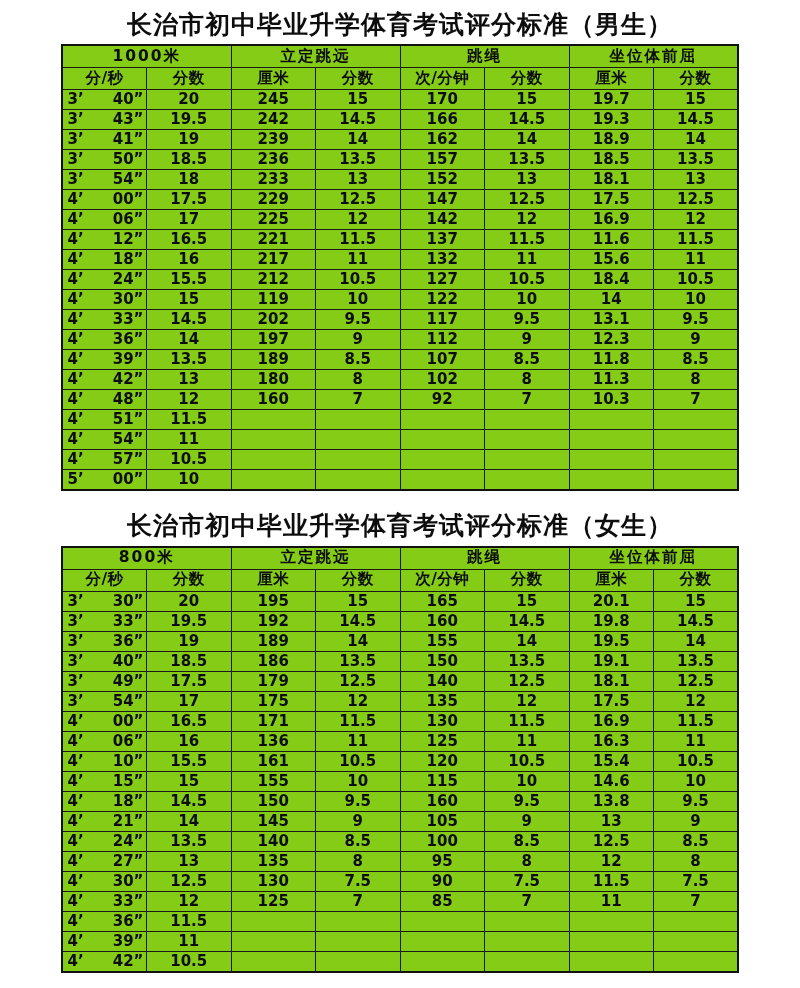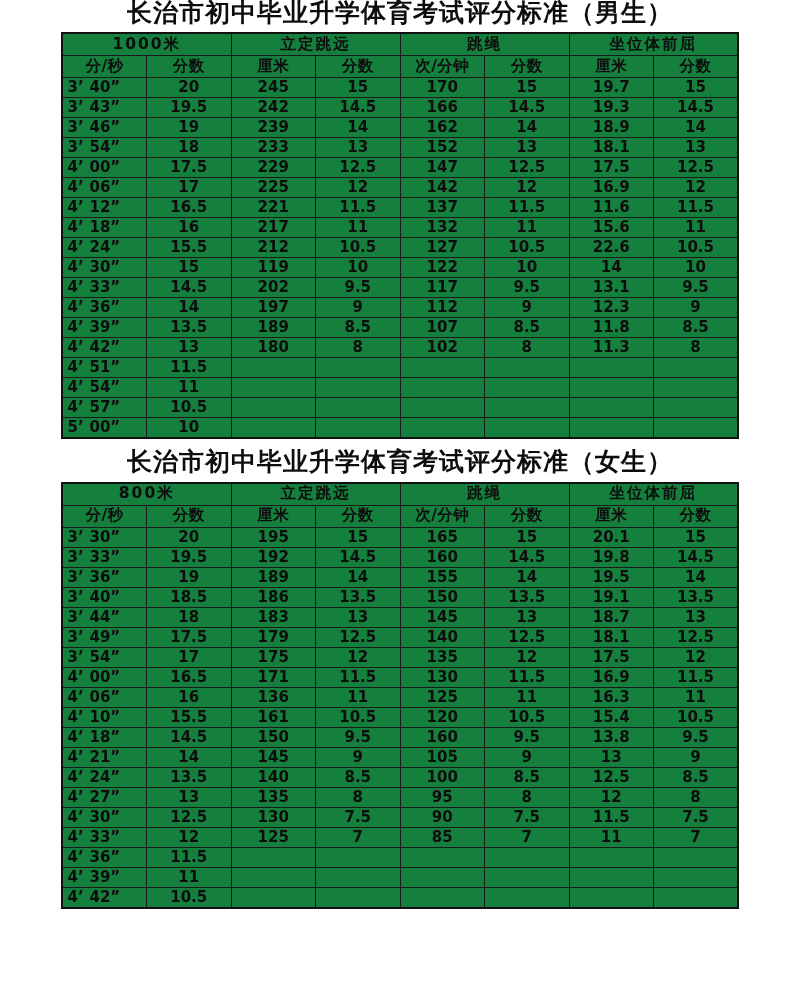--- a/index.html
+++ b/index.html
@@ -23,29 +23,29 @@
   .section {
     width: 800px;
   }
   .title {
     text-align: center;
     font-size: 25px;
     font-weight: 700;
     letter-spacing: 1px;
     color: #0d0d0d;
     line-height: 1.05;
-    padding: 0 0 6px 0;
+    padding: 12px 0 6px 0;
     white-space: nowrap;
   }
   table.grade {
     border-collapse: collapse;
     width: 676px;
     margin: 0 auto;
     table-layout: fixed;
-    background: #15803d;
+    background: #84cc16;
   }
   table.grade col { width: 84.5px; }
   table.grade th,
   table.grade td {
     border: 1.6px solid #1a1a1a;
     height: 19px;
     padding: 0;
     text-align: center;
     vertical-align: middle;
     font-size: 15px;
@@ -74,21 +74,21 @@
   }
   td.time .min {
     display: inline-block;
     padding-left: 2px;
     width: 22px;
     text-align: left;
   }
   td.time .sec {
     display: inline-block;
     width: 54px;
-    text-align: left;
+    text-align: right;
   }
   td.empty { }
   .spacer-a { height: 10px; }
 </style>
 </head>
 <body>
 
 <div class="page">
 
   <div class="section">
@@ -137,28 +137,38 @@
             <td class="time"><span class="min">3’</span><span class="sec">43”</span></td>
             <td>19.5</td>
             <td>242</td>
             <td>14.5</td>
             <td>166</td>
             <td>14.5</td>
             <td>19.3</td>
             <td>14.5</td>
           </tr>
           <tr>
-            <td class="time"><span class="min">3’</span><span class="sec">46”</span></td>
+            <td class="time"><span class="min">3’</span><span class="sec">41”</span></td>
             <td>19</td>
             <td>239</td>
             <td>14</td>
             <td>162</td>
             <td>14</td>
             <td>18.9</td>
             <td>14</td>
+          </tr>
+          <tr>
+            <td class="time"><span class="min">3’</span><span class="sec">50”</span></td>
+            <td>18.5</td>
+            <td>236</td>
+            <td>13.5</td>
+            <td>157</td>
+            <td>13.5</td>
+            <td>18.5</td>
+            <td>13.5</td>
           </tr>
           <tr>
             <td class="time"><span class="min">3’</span><span class="sec">54”</span></td>
             <td>18</td>
             <td>233</td>
             <td>13</td>
             <td>152</td>
             <td>13</td>
             <td>18.1</td>
             <td>13</td>
@@ -203,21 +213,21 @@
             <td>15.6</td>
             <td>11</td>
           </tr>
           <tr>
             <td class="time"><span class="min">4’</span><span class="sec">24”</span></td>
             <td>15.5</td>
             <td>212</td>
             <td>10.5</td>
             <td>127</td>
             <td>10.5</td>
-            <td>22.6</td>
+            <td>18.4</td>
             <td>10.5</td>
           </tr>
           <tr>
             <td class="time"><span class="min">4’</span><span class="sec">30”</span></td>
             <td>15</td>
             <td>119</td>
             <td>10</td>
             <td>122</td>
             <td>10</td>
             <td>14</td>
@@ -255,20 +265,30 @@
           </tr>
           <tr>
             <td class="time"><span class="min">4’</span><span class="sec">42”</span></td>
             <td>13</td>
             <td>180</td>
             <td>8</td>
             <td>102</td>
             <td>8</td>
             <td>11.3</td>
             <td>8</td>
+          </tr>
+          <tr>
+            <td class="time"><span class="min">4’</span><span class="sec">48”</span></td>
+            <td>12</td>
+            <td>160</td>
+            <td>7</td>
+            <td>92</td>
+            <td>7</td>
+            <td>10.3</td>
+            <td>7</td>
           </tr>
           <tr>
             <td class="time"><span class="min">4’</span><span class="sec">51”</span></td>
             <td>11.5</td>
             <td class="empty"></td>
             <td class="empty"></td>
             <td class="empty"></td>
             <td class="empty"></td>
             <td class="empty"></td>
             <td class="empty"></td>
@@ -375,30 +395,20 @@
             <td class="time"><span class="min">3’</span><span class="sec">40”</span></td>
             <td>18.5</td>
             <td>186</td>
             <td>13.5</td>
             <td>150</td>
             <td>13.5</td>
             <td>19.1</td>
             <td>13.5</td>
           </tr>
           <tr>
-            <td class="time"><span class="min">3’</span><span class="sec">44”</span></td>
-            <td>18</td>
-            <td>183</td>
-            <td>13</td>
-            <td>145</td>
-            <td>13</td>
-            <td>18.7</td>
-            <td>13</td>
-          </tr>
-          <tr>
             <td class="time"><span class="min">3’</span><span class="sec">49”</span></td>
             <td>17.5</td>
             <td>179</td>
             <td>12.5</td>
             <td>140</td>
             <td>12.5</td>
             <td>18.1</td>
             <td>12.5</td>
           </tr>
           <tr>
@@ -433,20 +443,30 @@
           </tr>
           <tr>
             <td class="time"><span class="min">4’</span><span class="sec">10”</span></td>
             <td>15.5</td>
             <td>161</td>
             <td>10.5</td>
             <td>120</td>
             <td>10.5</td>
             <td>15.4</td>
             <td>10.5</td>
+          </tr>
+          <tr>
+            <td class="time"><span class="min">4’</span><span class="sec">15”</span></td>
+            <td>15</td>
+            <td>155</td>
+            <td>10</td>
+            <td>115</td>
+            <td>10</td>
+            <td>14.6</td>
+            <td>10</td>
           </tr>
           <tr>
             <td class="time"><span class="min">4’</span><span class="sec">18”</span></td>
             <td>14.5</td>
             <td>150</td>
             <td>9.5</td>
             <td>160</td>
             <td>9.5</td>
             <td>13.8</td>
             <td>9.5</td>

